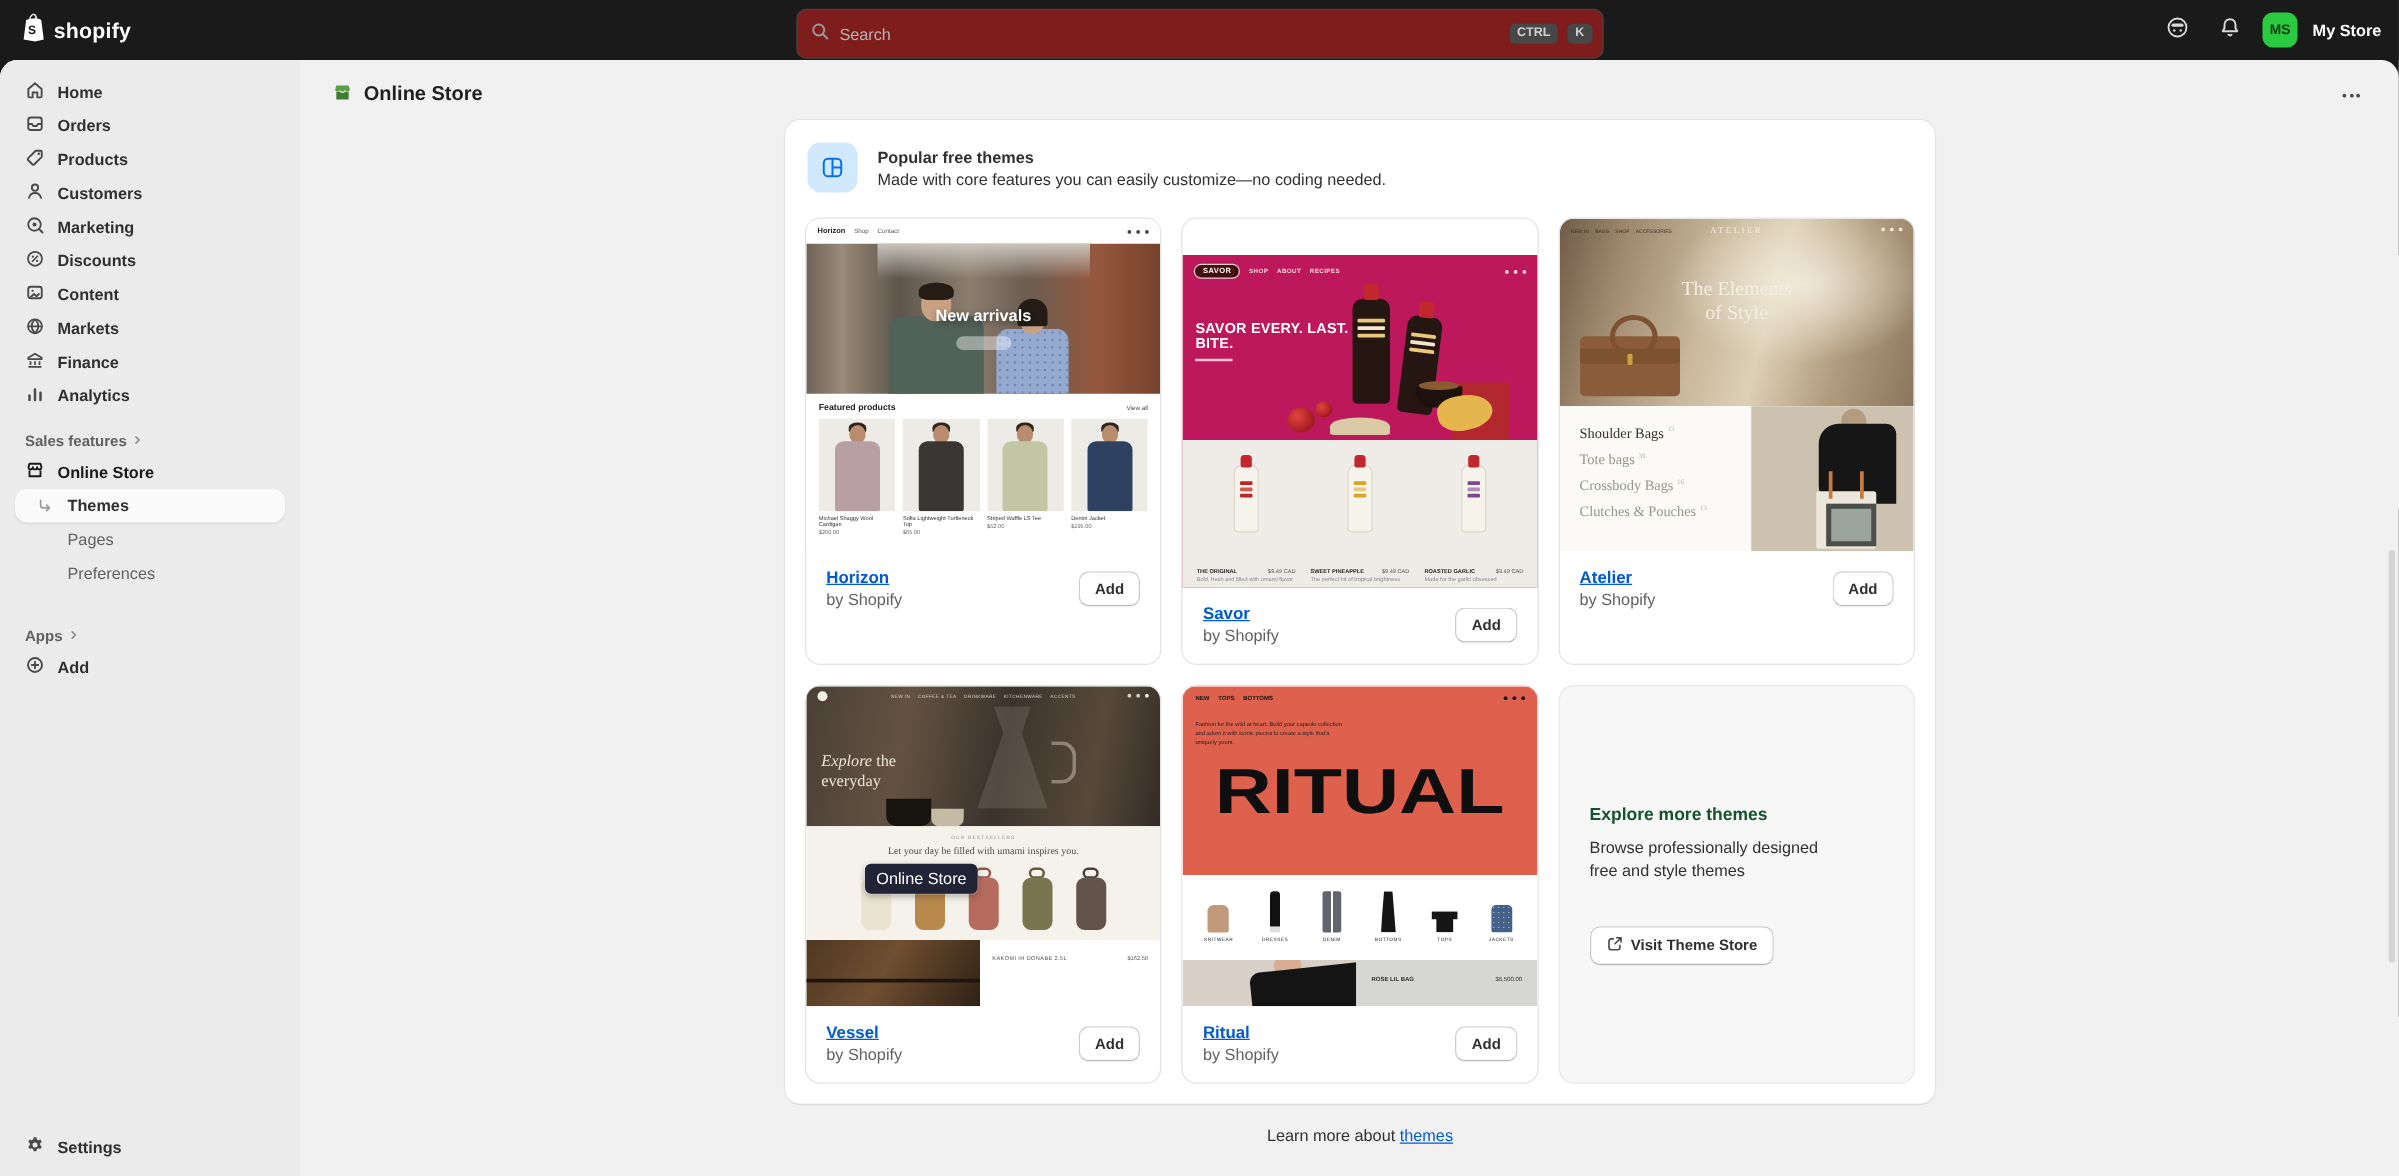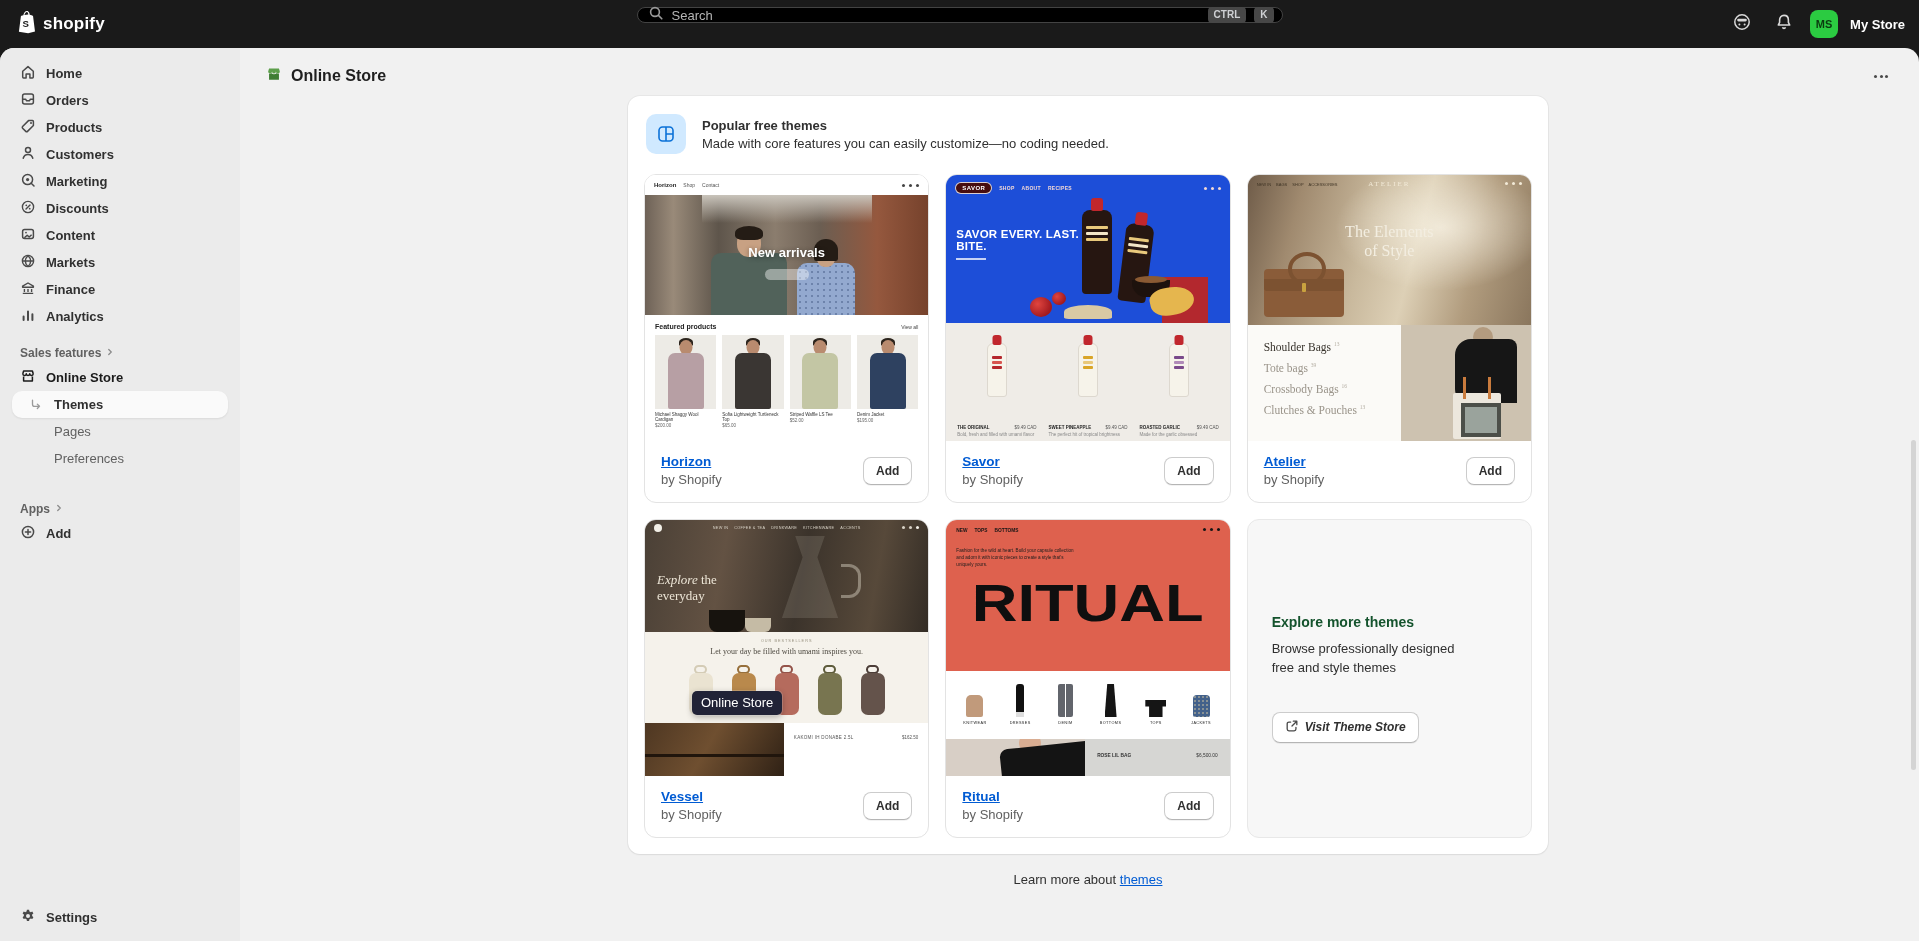--- a/index.html
+++ b/index.html
@@ -3,22 +3,22 @@
 <meta charset="utf-8">
 <style>
   * { margin:0; padding:0; box-sizing:border-box; }
   html,body { width:1919px; height:941px; overflow:hidden; }
   body { background:#1a1a1a; font-family:"Liberation Sans", sans-serif; color:#303030; }
 
   
   .topbar { position:absolute; top:0; left:0; right:0; height:48px; background:#1a1a1a; }
   .logo { position:absolute; left:16px; top:10px; display:flex; align-items:center; gap:6px; cursor:pointer; }
   .logo-text { color:#fff; font-weight:700; font-size:17px; letter-spacing:.2px; }
-  .search { position:absolute; left:50%; transform:translateX(-50%); top:7px; width:646px; height:16px;
-            background:#000000; border:1px solid #434343; border-radius:8px; display:flex; align-items:center;
+  .search { position:absolute; left:50%; transform:translateX(-50%); top:7px; width:646px; height:40px;
+            background:#7f1d1d; border:1px solid #434343; border-radius:8px; display:flex; align-items:center;
             padding:0 8px 0 10px; gap:8px; cursor:text; }
   .search-ph { color:#b5b5b5; font-size:13px; flex:1; }
   .kbd { background:#474747; color:#cfd1d4; font-size:10px; font-weight:600; border-radius:4px;
          padding:2px 6px; line-height:12px; }
   .top-right { position:absolute; right:14px; top:0; height:48px; display:flex; align-items:center; gap:10px; }
   .top-icon-btn { width:32px; height:32px; display:flex; align-items:center; justify-content:center;
                   border-radius:8px; cursor:pointer; }
   .avatar { width:28px; height:28px; border-radius:8px; background:#2bcb41; display:flex; align-items:center;
             justify-content:center; font-size:11px; font-weight:700; color:#0b3a10; cursor:pointer; }
   .store-name { color:#fff; font-size:13px; font-weight:650; margin-left:2px; cursor:pointer; }
@@ -65,21 +65,21 @@
   .tfoot { display:flex; align-items:center; justify-content:space-between; padding:13px 16px 15px; }
   .tname { font-size:13.5px; font-weight:700; color:#005bd3; text-decoration:underline; cursor:pointer; }
   .tauthor { font-size:13px; color:#616161; margin-top:3px; }
   .btn { background:#fff; border:1px solid #ccc; border-bottom-color:#b5b5b5; border-radius:8px; padding:6px 12px;
          font-size:12px; font-weight:650; color:#303030; cursor:pointer; box-shadow:0 1px 0 rgba(0,0,0,.05);
          display:flex; align-items:center; gap:6px; font-family:inherit; }
   .explore { background:#f7f7f7; border:1px solid #e8e8e8; border-radius:12px; padding:24px; display:flex;
              flex-direction:column; justify-content:center; }
   .explore h3 { font-size:14px; font-weight:700; color:#14532d; }
   .explore p { font-size:13px; color:#303030; margin-top:10px; line-height:1.45; }
-  .explore .btn { margin-top:34px; align-self:flex-start;font-style:italic; }
+  .explore .btn { margin-top:34px; align-self:flex-start; }
   .learn { text-align:center; margin-top:18px; font-size:13px; color:#303030; }
   .learn a { color:#005bd3; text-decoration:underline; cursor:pointer; }
 
   
   .pv { position:relative; overflow:hidden; height:266px; background:#fff; cursor:pointer; }
   .pv2 { height:256px; }
   .dot { width:3px; height:3px; border-radius:50%; }
 
   
   .hz-top { height:20px; display:flex; align-items:center; gap:7px; padding:0 9px; background:#fff; }
@@ -111,21 +111,21 @@
   .g-head { position:absolute; top:5px; left:50%; transform:translateX(-50%); width:13px; height:15px;
             background:#b98b6f; border-radius:50%; }
   .g-hair { position:absolute; top:3px; left:50%; transform:translateX(-50%); width:14px; height:8px;
             background:#2c241d; border-radius:50% 50% 20% 20%; }
   .g-body { position:absolute; top:18px; left:50%; transform:translateX(-50%); width:36px; height:56px;
             border-radius:7px 7px 2px 2px; }
   .hz-n { font-size:4.5px; color:#333; margin-top:3px; }
   .hz-p { font-size:4.5px; color:#666; margin-top:1px; }
 
   
-  .sv { background:#1d4ed8; }
+  .sv { background:#be185d;margin-top:29px; }
   .sv-top { position:relative; z-index:2; display:flex; align-items:center; gap:7px; padding:7px 9px 0; }
   .sv-logo { background:#460d0f; border:1px solid rgba(255,255,255,.8); color:#fff; font-size:6px; font-weight:800;
              padding:2px 6px; border-radius:7px; letter-spacing:.4px; }
   .sv-nav { font-size:5px; font-weight:700; color:#f2d8d6; letter-spacing:.3px; }
   .sv-icons { margin-left:auto; display:flex; gap:4px; }
   .sv-hero { position:relative; height:143px; margin-top:-14px; }
   .sv-htitle { position:absolute; left:10px; top:48px; width:132px; color:#fff; font-size:11.5px; font-weight:800;
                line-height:1.08; letter-spacing:.2px; }
   .sv-hlink { position:absolute; left:10px; top:78px; width:30px; height:2px; background:rgba(255,255,255,.75); }
   .sv-ped { position:absolute; right:22px; bottom:0; width:46px; height:46px; background:#b3282e; }

